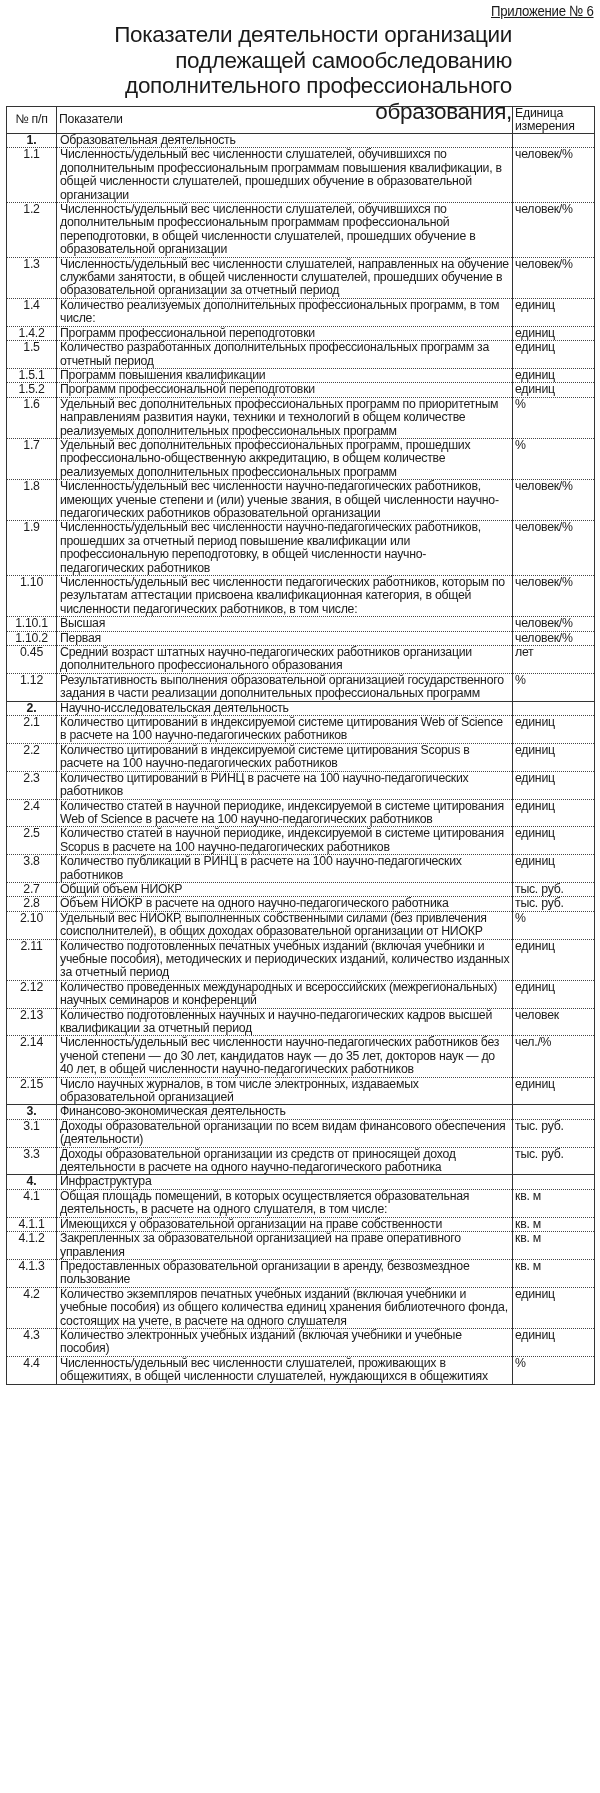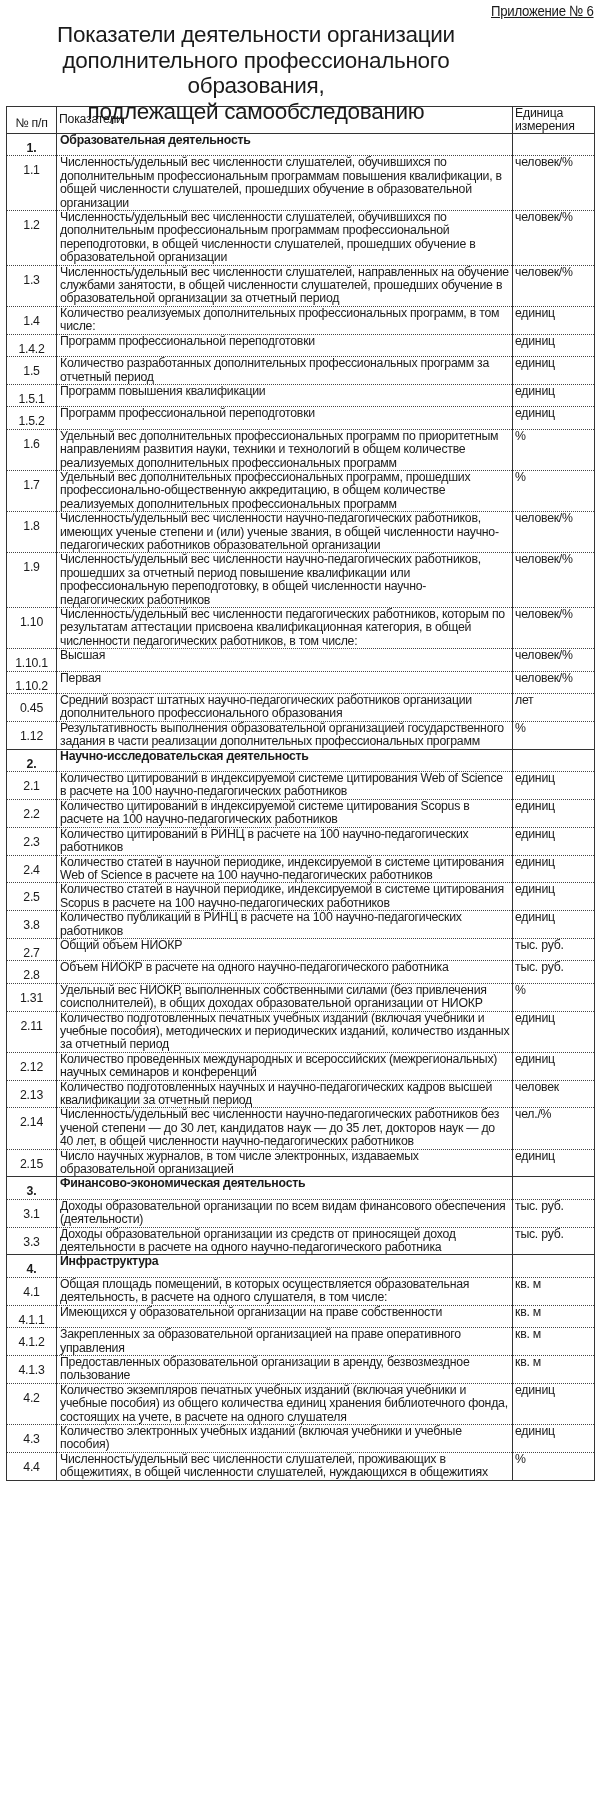--- a/index.html
+++ b/index.html
@@ -4,55 +4,55 @@
 <style>
   html, body { margin: 0; padding: 0; background: #ffffff; }
   body { width: 600px; height: 1793px; overflow: hidden; font-family: "Liberation Sans", sans-serif; color: #1a1a1a; }
   .page { position: relative; width: 600px; }
   .appendix {
     position: absolute; right: 6px; top: 2px;
     font-family: "Liberation Sans", sans-serif; font-size: 15px; letter-spacing: -0.3px;
     text-decoration: underline; color: #1a1a1a; transform: scaleX(0.88); transform-origin: right top;
   }
   .title {
-    position: absolute; left: 0; top: 22px; width: 512px; text-align: center;
+    position: absolute; left: 0; top: 22px; width: 512px; text-align: right;
     font-size: 22.5px; line-height: 25.5px; letter-spacing: -0.3px; color: #1a1a1a;
   }
   table.ind {
     position: absolute; left: 6px; top: 106px; width: 588px;
     border-collapse: collapse; table-layout: fixed;
     font-size: 12.3px; line-height: 13.4px; letter-spacing: -0.25px;
   }
   table.ind col.c1 { width: 50px; }
   table.ind col.c2 { width: 456px; }
   table.ind col.c3 { width: 82px; }
   table.ind td {
     border-left: 1px solid #333; border-right: 1px solid #333;
     border-top: 1px dotted #444; border-bottom: 1px dotted #444;
     vertical-align: top; padding: 0 2px 0 2px;
   }
   table.ind tr.head td { border-top: 1.2px solid #333; border-bottom: 1.2px solid #333; vertical-align: middle; }
-  table.ind td.num { text-align: center; padding-top: 8px; margin-left: 28px; }
+  table.ind td.num { text-align: center; padding-top: 0; margin-left: 28px; }
   table.ind td.unit { text-align: left; }
-  table.ind tr.section td { font-weight: bold; border-top: 1.2px solid #333; }
+  table.ind tr.section td { font-weight: normal; border-top: 1.2px solid #333; }
   table.ind tr.section td.num { font-weight: bold; }
   table.ind tr.last td { border-bottom: 1.2px solid #333; }
   table.ind td.txt { text-align: left; padding-left: 3px; }
   .head-unit { line-height: 13px; padding: 1px 0; }
 </style>
 </head>
 <body>
 
 <div class="page">
   <div class="appendix">Приложение № 6</div>
 
   <div class="title">
     <div>Показатели деятельности организации</div>
+    <div>подлежащей самообследованию</div>
     <div>дополнительного профессионального образования,</div>
-    <div>подлежащей самообследованию</div>
   </div>
 
   <table class="ind">
     <colgroup>
         <col class="c1">
         <col class="c2">
         <col class="c3">
       </colgroup>
     <thead>
       <tr class="head">
@@ -191,21 +191,21 @@
           <td class="num">2.7</td>
           <td class="txt">Общий объем НИОКР</td>
           <td class="unit">тыс. руб.</td>
         </tr>
         <tr>
           <td class="num">2.8</td>
           <td class="txt">Объем НИОКР в расчете на одного научно-педагогического работника</td>
           <td class="unit">тыс. руб.</td>
         </tr>
         <tr>
-          <td class="num">1.31</td>
+          <td class="num">2.10</td>
           <td class="txt">Удельный вес НИОКР, выполненных собственными силами (без привлечения соисполнителей), в общих доходах образовательной организации от НИОКР</td>
           <td class="unit">%</td>
         </tr>
         <tr>
           <td class="num">2.11</td>
           <td class="txt">Количество подготовленных печатных учебных изданий (включая учебники и учебные пособия), методических и периодических изданий, количество изданных за отчетный период</td>
           <td class="unit">единиц</td>
         </tr>
         <tr>
           <td class="num">2.12</td>

